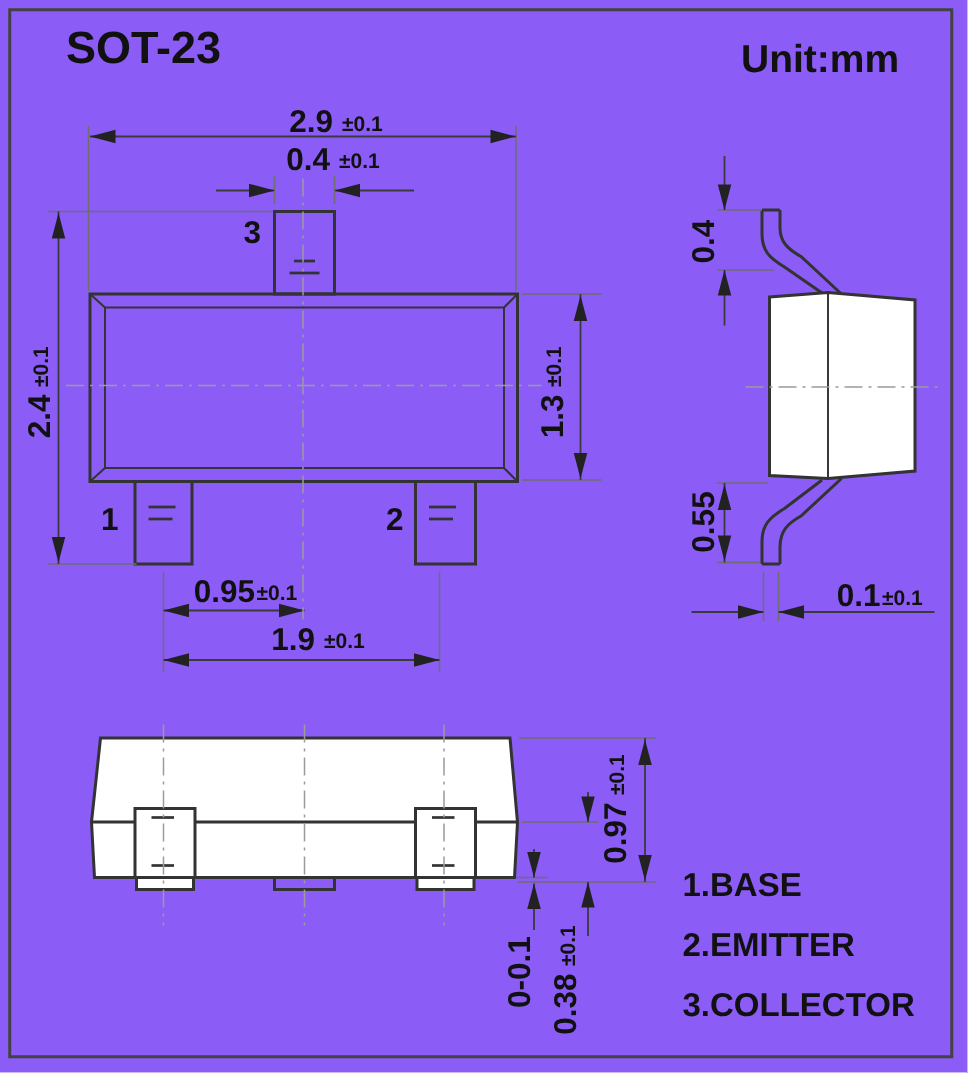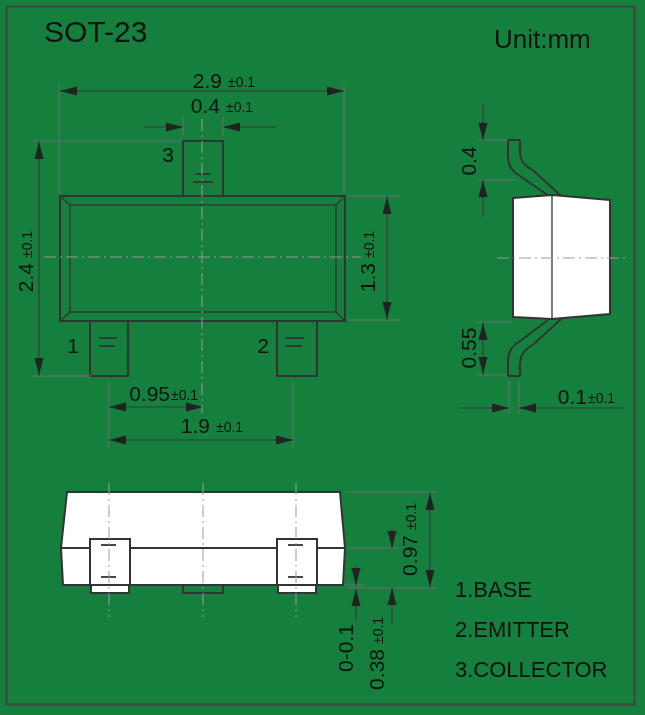--- a/index.html
+++ b/index.html
@@ -1,16 +1,16 @@
 <!DOCTYPE html>
 <html><head>
 <meta charset="utf-8">
 <style>
   html,body{margin:0;padding:0;background:#fff;}
-  .stage{position:relative;width:645px;height:715px;background:#15803d;font-family:"Liberation Sans",sans-serif;}
+  .stage{position:relative;width:645px;height:715px;background:#8b5cf6;font-family:"Liberation Sans",sans-serif;font-weight:bold;}
   svg{display:block;}
   .frame{fill:none;stroke:#424242;stroke-width:2;}
   .outline{fill:none;stroke:#333333;stroke-width:2;stroke-linejoin:miter;}
   .outline-f{fill:#ffffff;stroke:#333333;stroke-width:2;stroke-linejoin:miter;}
   .inner{fill:none;stroke:#333333;stroke-width:1.3;}
   .ext{fill:none;stroke:#6e6e6e;stroke-width:1;}
   .dim{fill:none;stroke:#3a3a3a;stroke-width:1.2;}
   .cl{fill:none;stroke:#9b9b9b;stroke-width:1;stroke-dasharray:12 4 2 4;}
   .mark{stroke:#333333;stroke-width:1.8;}
   .ah{fill:#222222;stroke:none;}

